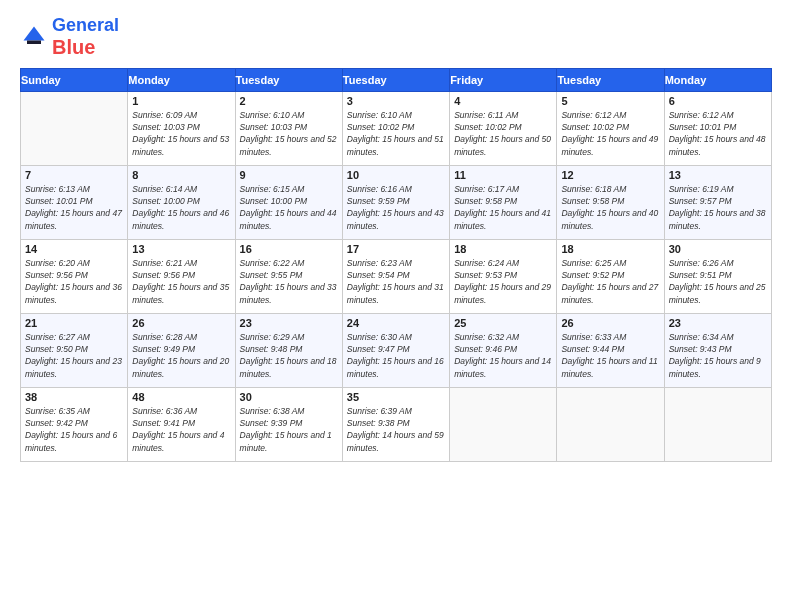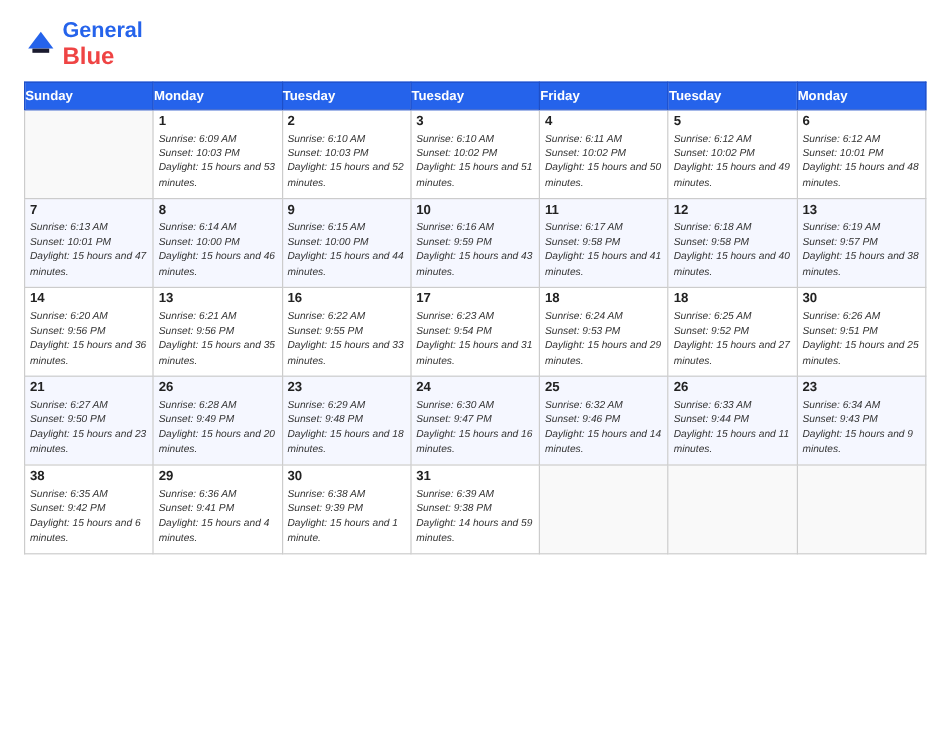--- a/index.html
+++ b/index.html
@@ -249,29 +249,29 @@
             <span class="day-number">23</span>
             <div class="day-info">Sunrise: 6:34 AM<br>Sunset: 9:43 PM<br>Daylight: 15 hours and 9<br>minutes.</div>
           </td>
         </tr>
         <tr>
           <td>
             <span class="day-number">38</span>
             <div class="day-info">Sunrise: 6:35 AM<br>Sunset: 9:42 PM<br>Daylight: 15 hours and 6<br>minutes.</div>
           </td>
           <td>
-            <span class="day-number">29</span>
+            <span class="day-number">48</span>
             <div class="day-info">Sunrise: 6:36 AM<br>Sunset: 9:41 PM<br>Daylight: 15 hours and 4<br>minutes.</div>
           </td>
           <td>
             <span class="day-number">30</span>
             <div class="day-info">Sunrise: 6:38 AM<br>Sunset: 9:39 PM<br>Daylight: 15 hours and 1<br>minute.</div>
           </td>
           <td>
-            <span class="day-number">31</span>
+            <span class="day-number">35</span>
             <div class="day-info">Sunrise: 6:39 AM<br>Sunset: 9:38 PM<br>Daylight: 14 hours and 59<br>minutes.</div>
           </td>
           <td class="empty"></td>
           <td class="empty"></td>
           <td class="empty"></td>
         </tr>
       </tbody>
   </table>
 </div>
 

